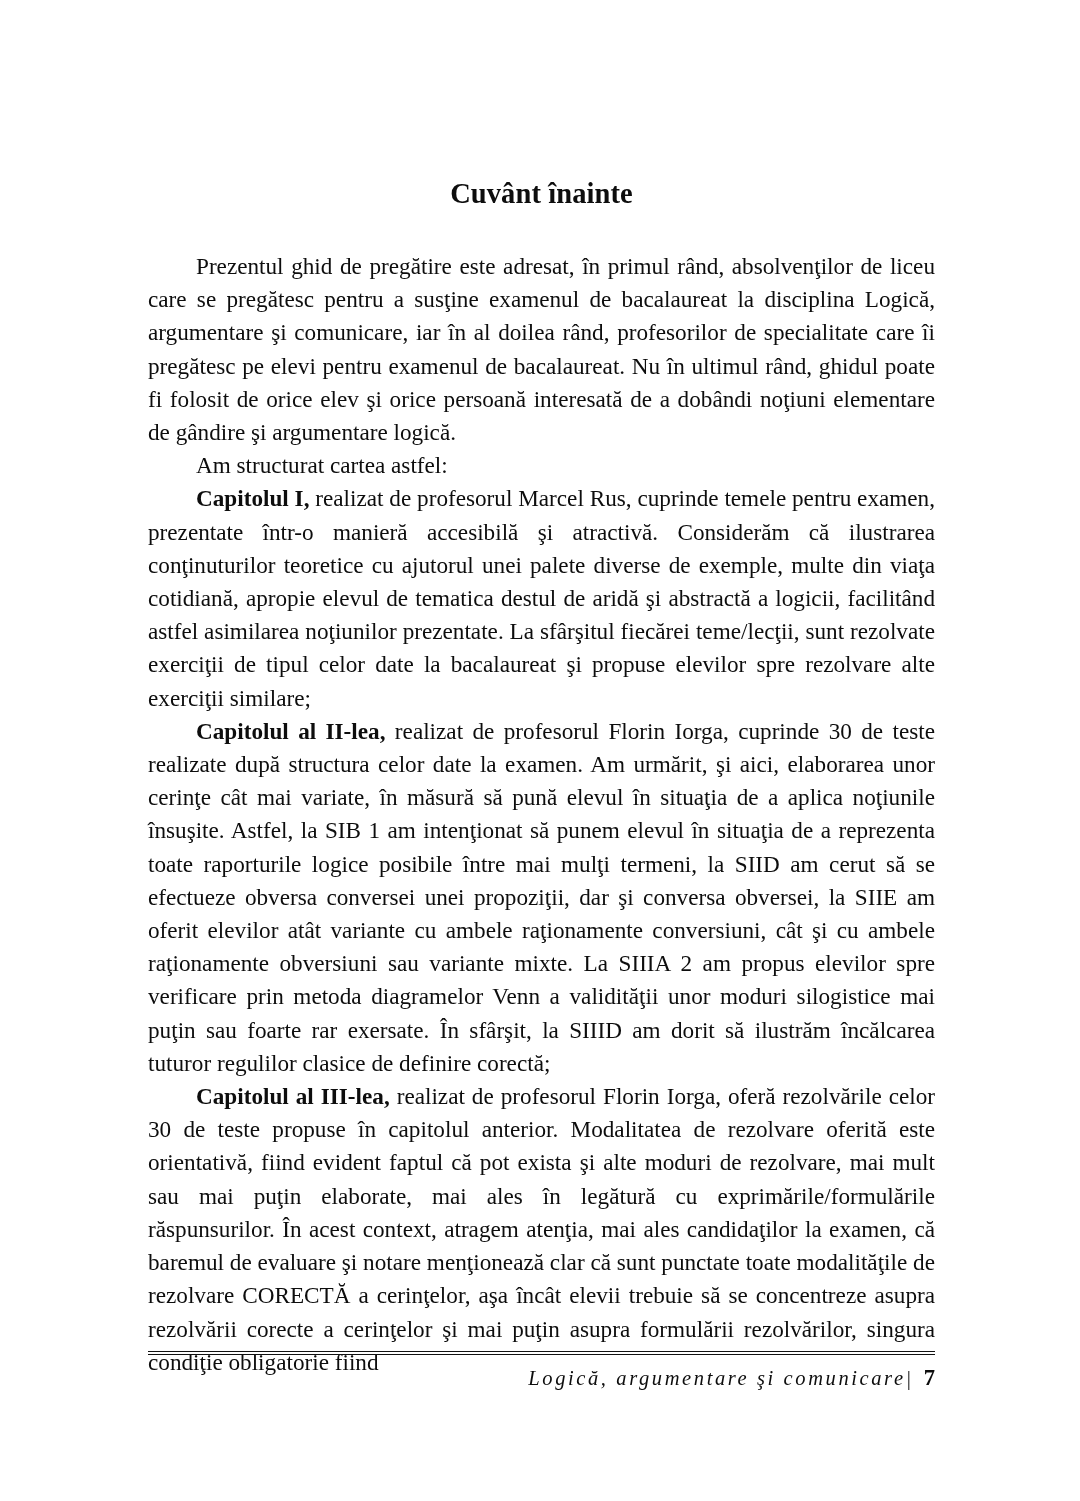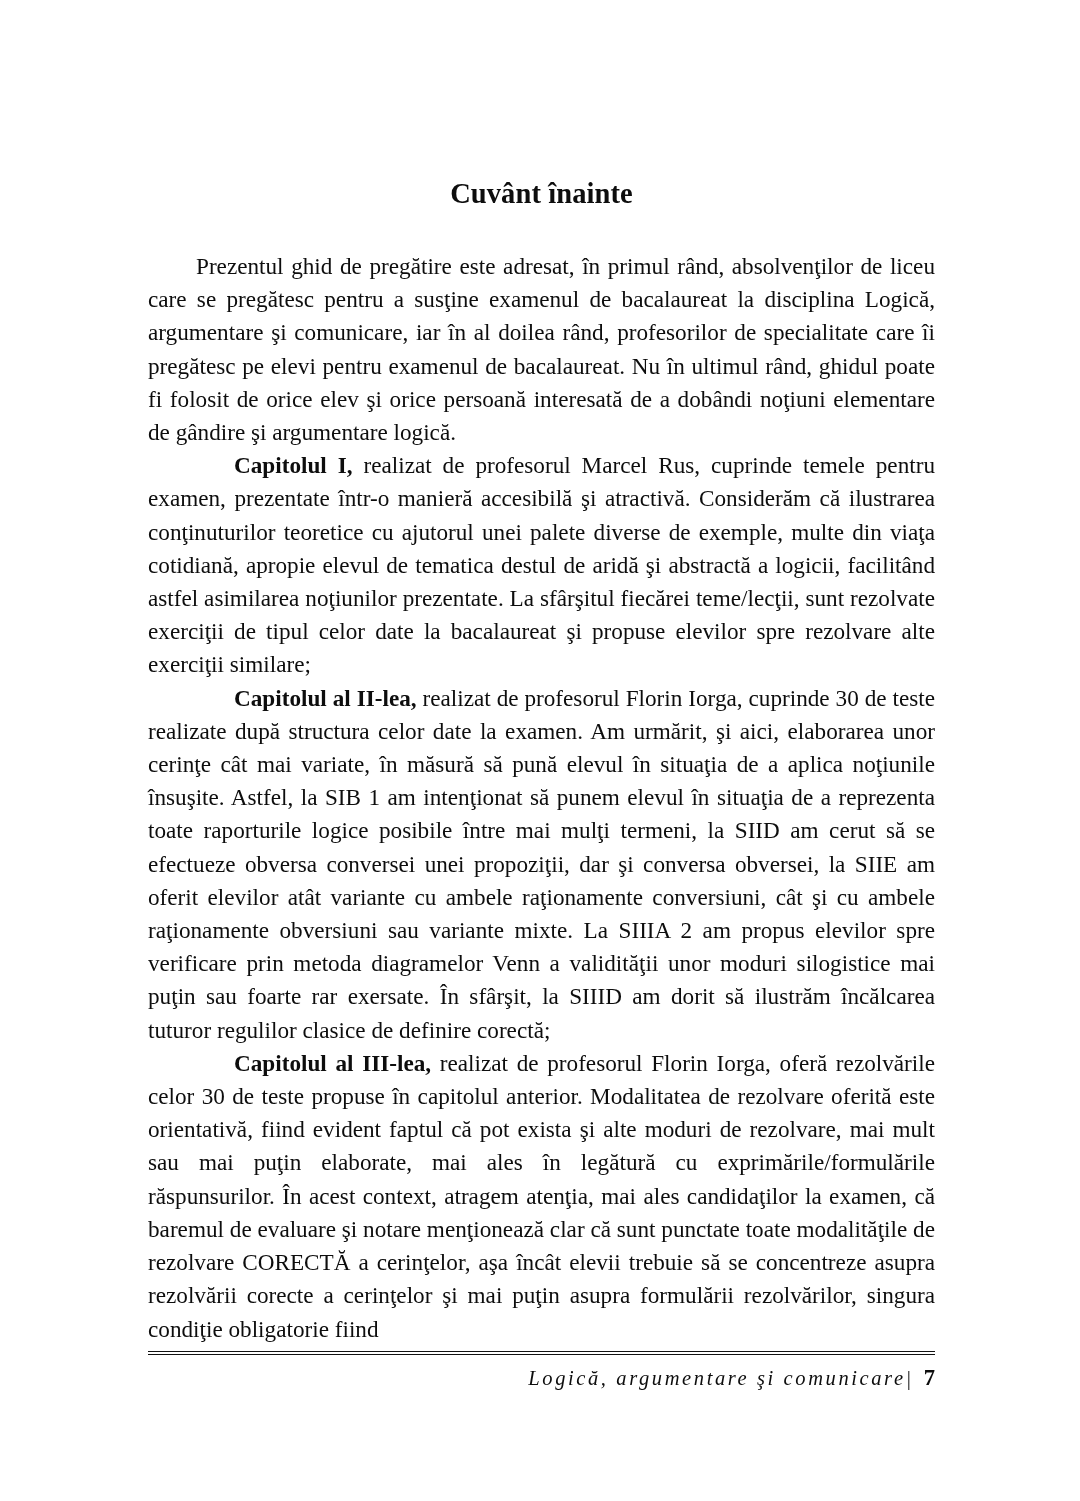--- a/index.html
+++ b/index.html
@@ -50,21 +50,20 @@
     text-align: justify;
   }
 
   
   .body-block p:last-child {
     text-align: justify;
   }
 
   .lead {
     font-weight: bold;
-    margin-left: 38px;
   }
 
   
   .footer {
     position: absolute;
     left: 148px;
     top: 1351px;
     width: 787px;
   }
 
@@ -107,20 +106,21 @@
 <body>
 
 <div class="page">
 
   <h1 class="doc-title">Cuvânt înainte</h1>
 
   <div class="body-block">
 
     <p><span>Prezentul ghid de pregătire este adresat, în primul rând, absolvenţilor de liceu care se pregătesc pentru a susţine examenul de bacalaureat la disciplina Logică, argumentare şi comunicare, iar în al doilea rând, profesorilor de specialitate care îi pregătesc pe elevi pentru examenul de bacalaureat. Nu în ultimul rând, ghidul poate fi folosit de orice elev şi orice persoană interesată de a dobândi noţiuni elementare de gândire şi argumentare logică.</span></p>
 
+    <p><span>Am structurat cartea astfel:</span></p>
 
     <p><span class="lead">Capitolul I,</span><span> realizat de profesorul Marcel Rus, cuprinde temele pentru examen, prezentate într-o manieră accesibilă şi atractivă. Considerăm că ilustrarea conţinuturilor teoretice cu ajutorul unei palete diverse de exemple, multe din viaţa cotidiană, apropie elevul de tematica destul de aridă şi abstractă a logicii, facilitând astfel asimilarea noţiunilor prezentate. La sfârşitul fiecărei teme/lecţii, sunt rezolvate exerciţii de tipul celor date la bacalaureat şi propuse elevilor spre rezolvare alte exerciţii similare;</span></p>
 
     <p><span class="lead">Capitolul al II-lea,</span><span> realizat de profesorul Florin Iorga, cuprinde 30 de teste realizate după structura celor date la examen. Am urmărit, şi aici, elaborarea unor cerinţe cât mai variate, în măsură să pună elevul în situaţia de a aplica noţiunile însuşite. Astfel, la SIB 1 am intenţionat să punem elevul în situaţia de a reprezenta toate raporturile logice posibile între mai mulţi termeni, la SIID am cerut să se efectueze obversa conversei unei propoziţii, dar şi conversa obversei, la SIIE am oferit elevilor atât variante cu ambele raţionamente conversiuni, cât şi cu ambele raţionamente obversiuni sau variante mixte. La SIIIA 2 am propus elevilor spre verificare prin metoda diagramelor Venn a validităţii unor moduri silogistice mai puţin sau foarte rar exersate. În sfârşit, la SIIID am dorit să ilustrăm încălcarea tuturor regulilor clasice de definire corectă;</span></p>
 
     <p><span class="lead">Capitolul al III-lea,</span><span> realizat de profesorul Florin Iorga, oferă rezolvările celor 30 de teste propuse în capitolul anterior. Modalitatea de rezolvare oferită este orientativă, fiind evident faptul că pot exista şi alte moduri de rezolvare, mai mult sau mai puţin elaborate, mai ales în legătură cu exprimările/formulările răspunsurilor. În acest context, atragem atenţia, mai ales candidaţilor la examen, că baremul de evaluare şi notare menţionează clar că sunt punctate toate modalităţile de rezolvare CORECTĂ a cerinţelor, aşa încât elevii trebuie să se concentreze asupra rezolvării corecte a cerinţelor şi mai puţin asupra formulării rezolvărilor, singura condiţie obligatorie fiind</span></p>
 
   </div>
 
   <div class="footer">

